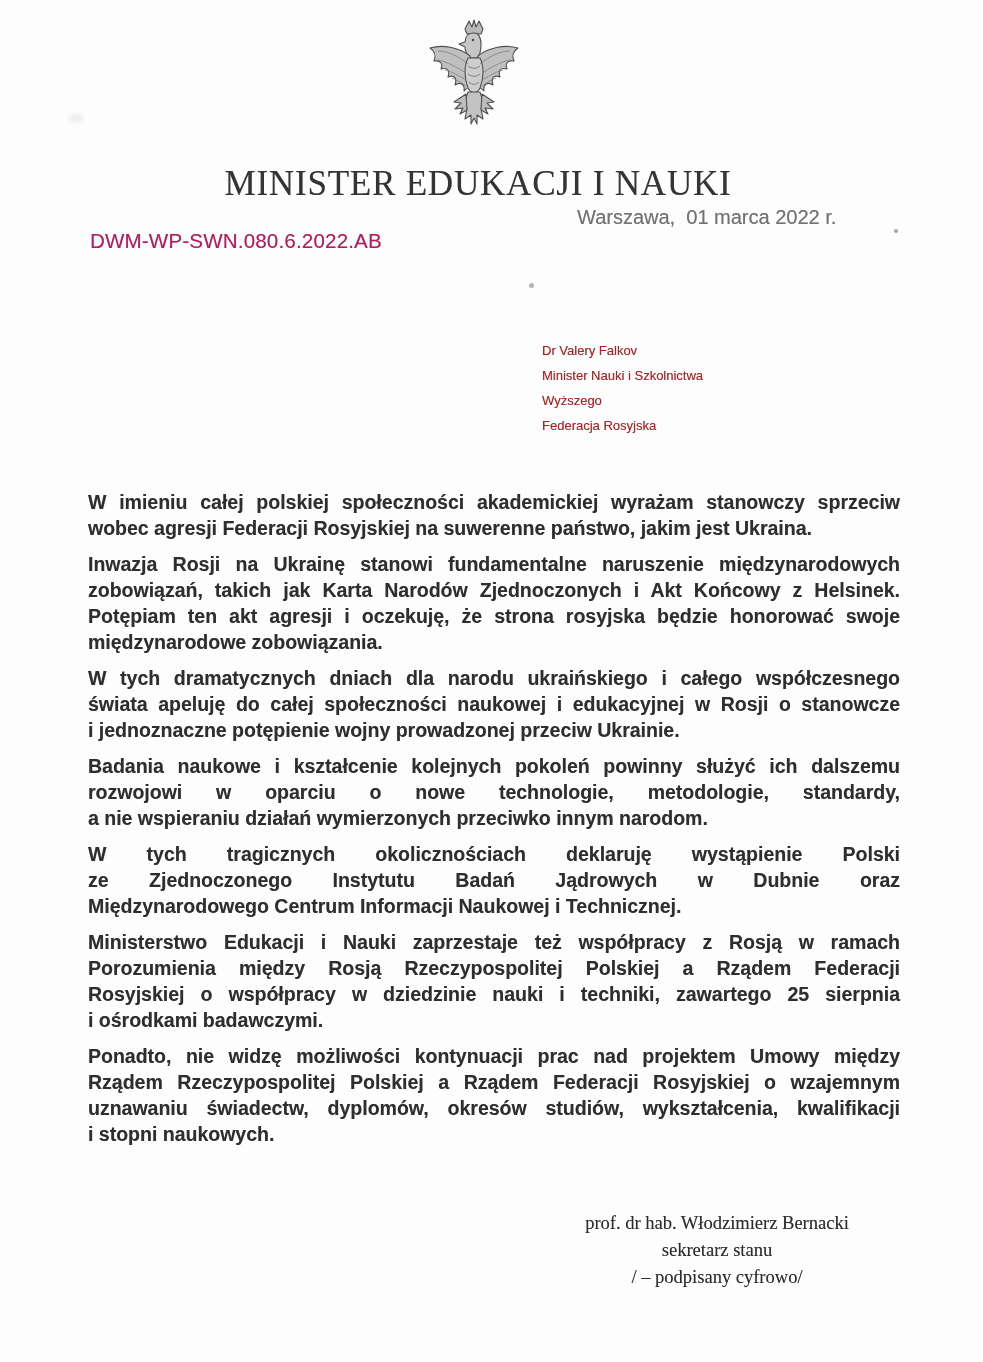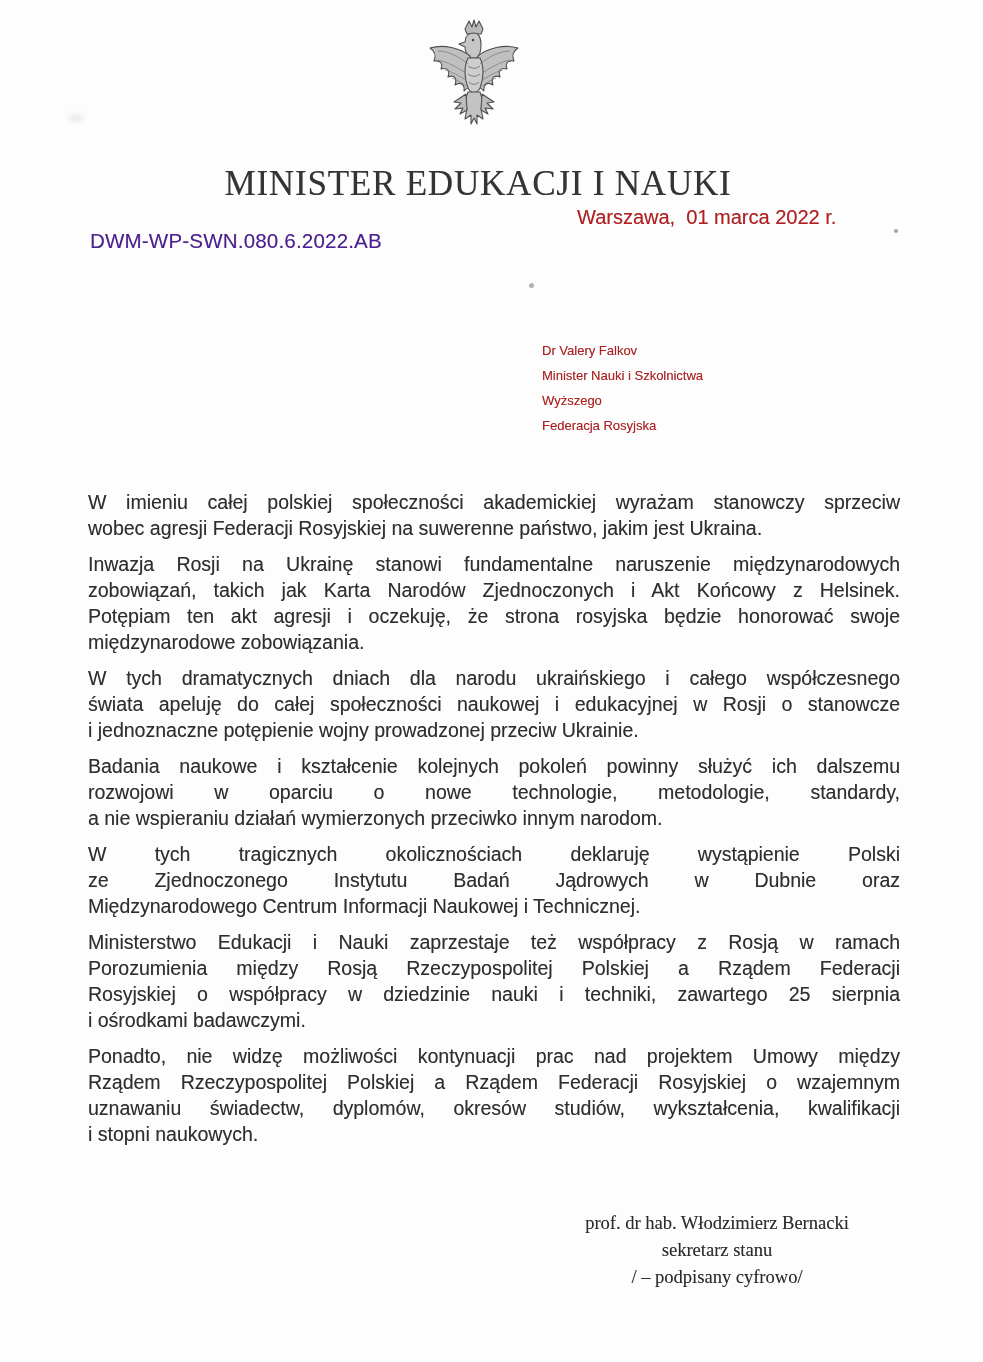--- a/index.html
+++ b/index.html
@@ -18,33 +18,33 @@
   }
   .letterhead-title {
     position:absolute; left:88px; top:164px; width:780px;
     text-align:center;
     font-family:"Liberation Serif", serif;
     font-size:35px; letter-spacing:0.8px; color:#343434;
     white-space:nowrap;
   }
   .place-date {
     position:absolute; left:577px; top:206px;
-    font-size:20px; color:#b91c1c; white-space:pre;
+    font-size:20px; color:#737373; white-space:pre;
   }
   .reference {
     position:absolute; left:90px; top:229px;
-    font-size:20.5px; color:#4c1d95; letter-spacing:0.2px;
+    font-size:20.5px; color:#be185d; letter-spacing:0.2px;
   }
   .recipient {
     position:absolute; left:542px; top:338px;
     font-size:13px; line-height:25px; color:#b91c1c;
   }
   .letter-body {
     position:absolute; left:88px; top:489px; width:812px;
-    font-size:19.5px; line-height:26px; color:#2e2e2e;
+    font-size:19.5px; line-height:26px; color:#2e2e2e;font-weight:bold;
   }
   .para { margin:0 0 10px 0; }
   .jl   { text-align:justify; text-align-last:justify; }
   .last { text-align:right; text-align-last:left; }
   .signature {
     position:absolute; left:542px; top:1210px; width:350px;
     text-align:center;
     font-family:"Liberation Serif", serif;
     font-size:18.5px; line-height:27px; color:#2c2c2c;
   }

